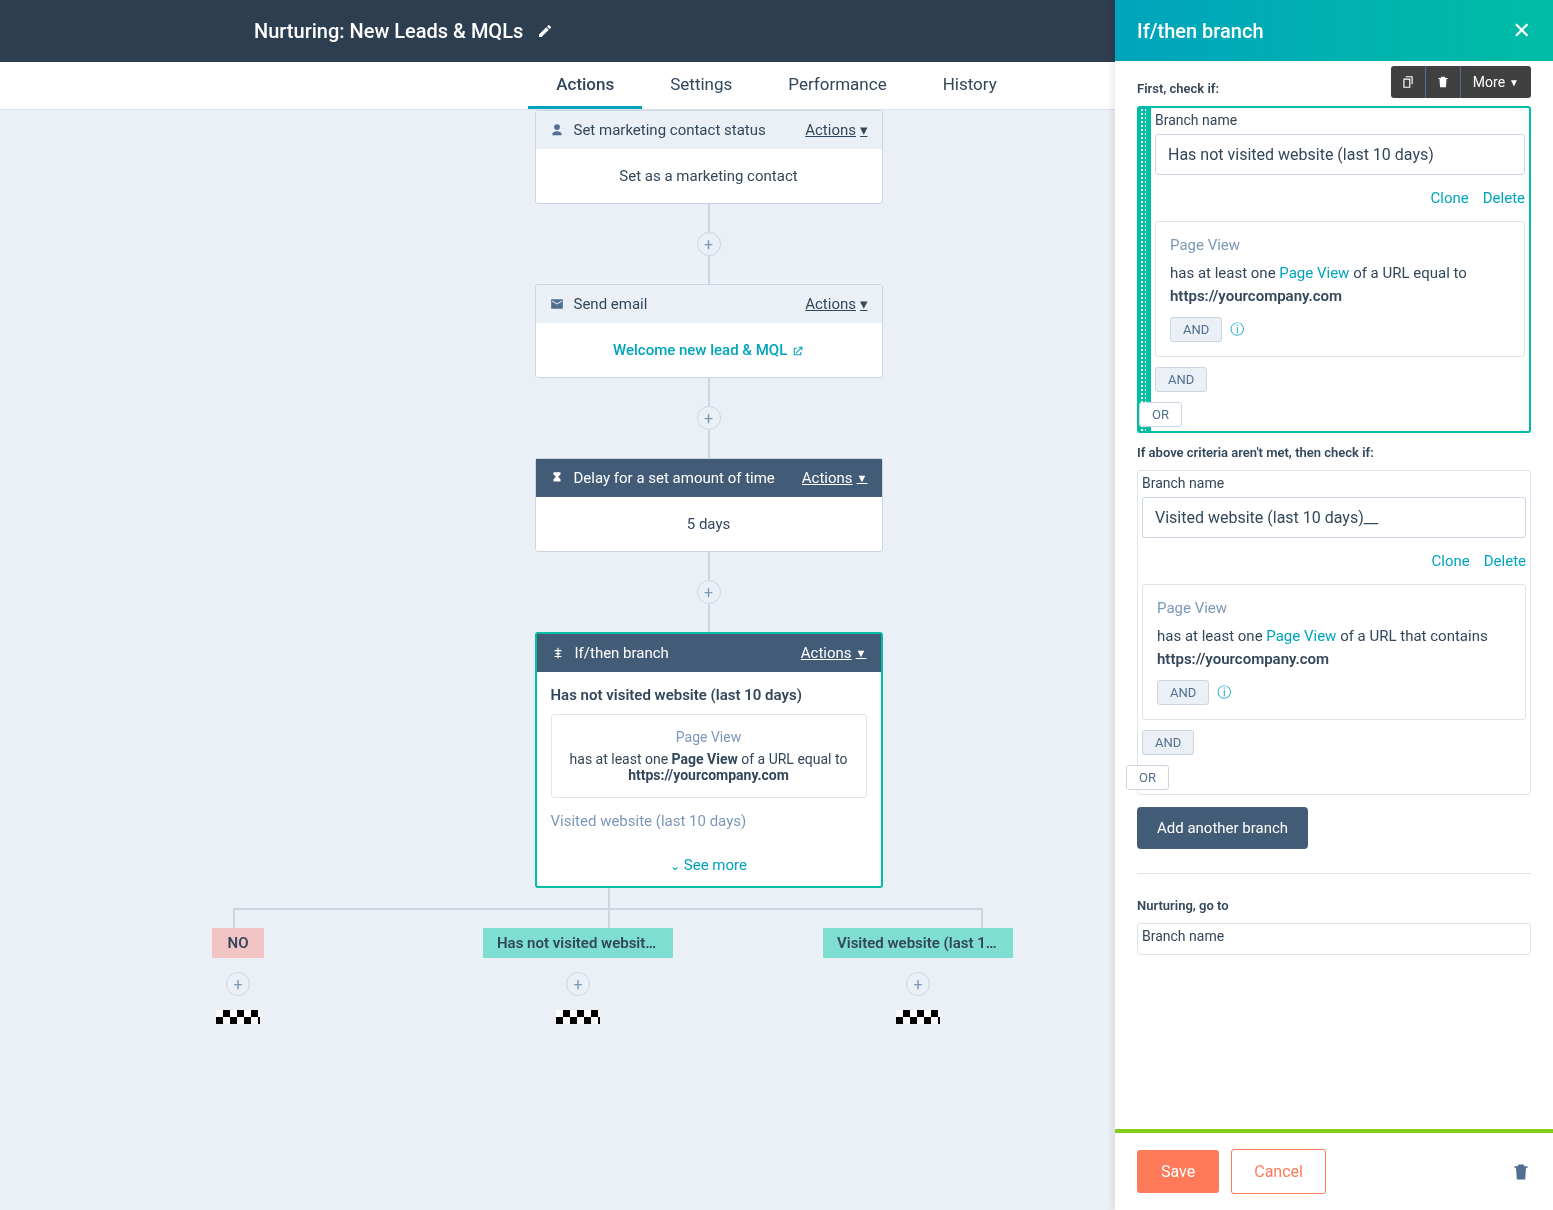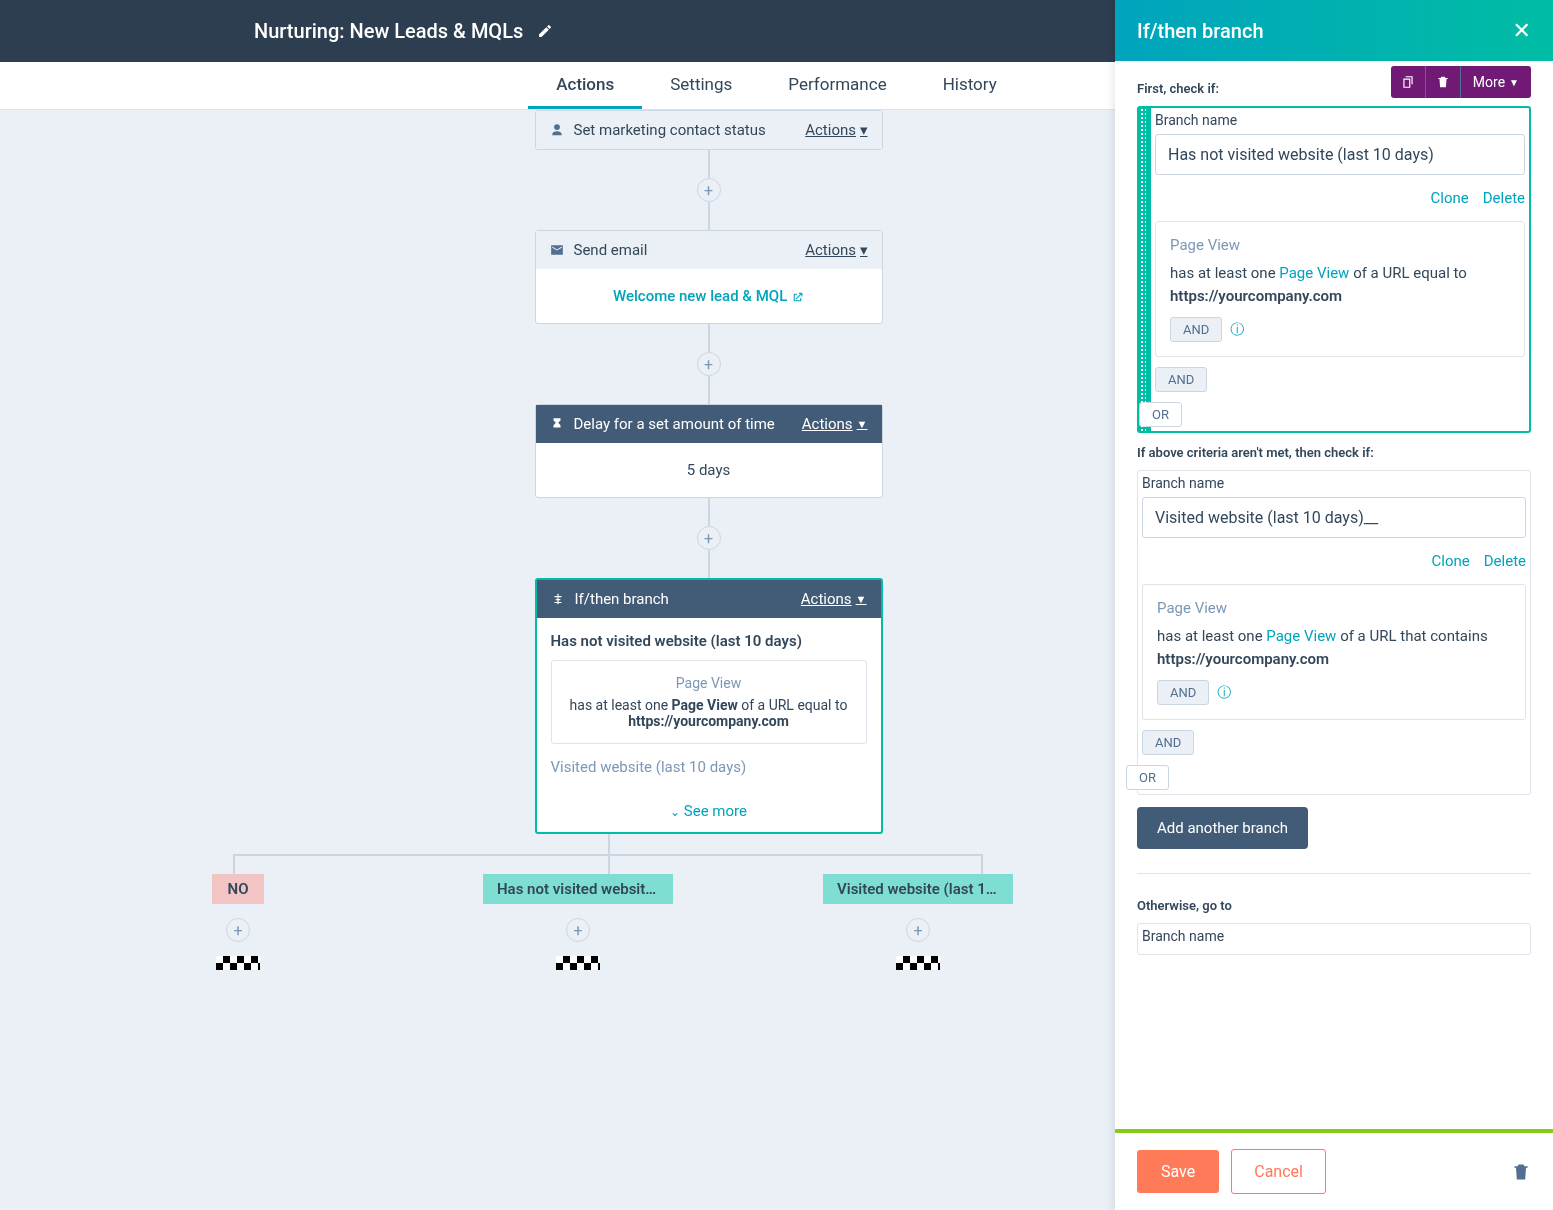--- a/index.html
+++ b/index.html
@@ -36,21 +36,21 @@
 .branch-col { display: flex; flex-direction: column; align-items: center; gap: 14px; width: 190px; }
 .label-no { background: #f2c4c4; color: #33475b; padding: 6px 16px; font-size: 15px; font-weight: 600; }
 .label-yes { background: #7fded2; color: #33475b; padding: 6px 14px; font-size: 15px; font-weight: 600; max-width: 190px; white-space: nowrap; overflow: hidden; text-overflow: ellipsis; }
 .checker { width: 44px; height: 14px; background: repeating-conic-gradient(#000 0% 25%, #fff 0% 50%) 0 0/14px 14px; }
 .panel { position: absolute; right: 0; top: 0; width: 438px; height: 100vh; background: #fff; box-shadow: -2px 0 8px rgba(0,0,0,0.1); display: flex; flex-direction: column; }
 .panel-head { background: linear-gradient(90deg, #00a4bd, #00bda5); color: #fff; padding: 18px 22px; display: flex; justify-content: space-between; align-items: center; }
 .panel-head h2 { font-size: 20px; font-weight: 500; }
 .panel-body { flex: 1; overflow-y: auto; padding: 20px 22px; }
 .panel-section-label { font-size: 13px; font-weight: 600; color: #33475b; margin-bottom: 10px; }
 .toolbar { position: absolute; right: 22px; top: 66px; display: flex; }
-.toolbar-btn { background: #701a75; color: #fff; padding: 8px 10px; border-right: 1px solid #516f90; cursor: pointer; font-size: 14px; display: flex; align-items: center; gap: 4px; }
+.toolbar-btn { background: #404040; color: #fff; padding: 8px 10px; border-right: 1px solid #516f90; cursor: pointer; font-size: 14px; display: flex; align-items: center; gap: 4px; }
 .toolbar-btn:first-child { border-radius: 3px 0 0 3px; }
 .toolbar-btn:last-child { border-radius: 0 3px 3px 0; border-right: none; padding: 8px 12px; }
 .branch-panel { border: 1px solid #dfe3eb; border-radius: 3px; padding: 4px; margin-bottom: 12px; position: relative; }
 .branch-panel.active { border: 2px solid #00bda5; border-left: 14px solid #00bda5; }
 .branch-panel.active::before { content: ''; position: absolute; left: -11px; top: 0; bottom: 0; width: 6px; background-image: radial-gradient(circle, #fff 1px, transparent 1px); background-size: 4px 4px; }
 .field-label { font-size: 14px; color: #33475b; margin-bottom: 6px; }
 .text-input { width: 100%; padding: 10px 12px; border: 1px solid #cbd6e2; border-radius: 3px; font-size: 16px; color: #33475b; }
 .link-row { display: flex; justify-content: flex-end; gap: 14px; margin: 14px 0; }
 .link-row a { color: #00a4bd; font-size: 15px; cursor: pointer; }
 .criteria-box { border: 1px solid #dfe3eb; border-radius: 3px; padding: 14px; }
@@ -96,20 +96,21 @@
           <svg width="14" height="14" viewBox="0 0 24 24" fill="#516f90">
               <path d="M12 12a5 5 0 100-10 5 5 0 000 10zm0 2c-4 0-8 2-8 5v2h16v-2c0-3-4-5-8-5z"></path>
             </svg>
           <span>Set marketing contact status</span>
         </div>
         <span class="actions-link">
             <span>Actions</span> 
             <span>▾</span>
           </span>
       </div>
+      <div class="card-body">Set as a marketing contact</div>
     </div>
     <div class="connector"></div>
     <div class="plus-btn">+</div>
     <div class="connector"></div>
 
     <div class="card">
       <div class="card-head">
         <div class="left">
           <svg width="14" height="14" viewBox="0 0 24 24" fill="#516f90">
               <path d="M2 4h20v16H2V4zm10 7L4 6v2l8 5 8-5V6l-8 5z"></path>
@@ -254,21 +255,21 @@
         <div class="criteria-text"><span>has at least one </span><span class="pv">Page View</span><span> of a URL that contains</span><br><span class="url">https://yourcompany.com</span></div>
         <span class="pill">AND</span><span class="info-icon">ⓘ</span>
       </div>
       <span class="pill">AND</span>
       <br>
       <span class="pill" style="margin-left:-16px;background:#fff">OR</span>
     </div>
 
     <button class="btn-dark">Add another branch</button>
     <hr class="divider">
-    <div class="panel-section-label">Otherwise, go to</div>
+    <div class="panel-section-label">Nurturing, go to</div>
     <div class="branch-panel">
       <div class="field-label">Branch name</div>
     </div>
   </div>
   <div class="panel-footer">
     <button class="btn-save">Save</button>
     <button class="btn-cancel">Cancel</button>
     <span class="trash">
         <svg width="20" height="20" viewBox="0 0 24 24" fill="#516f90">
           <path d="M6 7h12l-1 14H7L6 7zm3-4h6l1 2h4v2H4V5h4l1-2z"></path>

